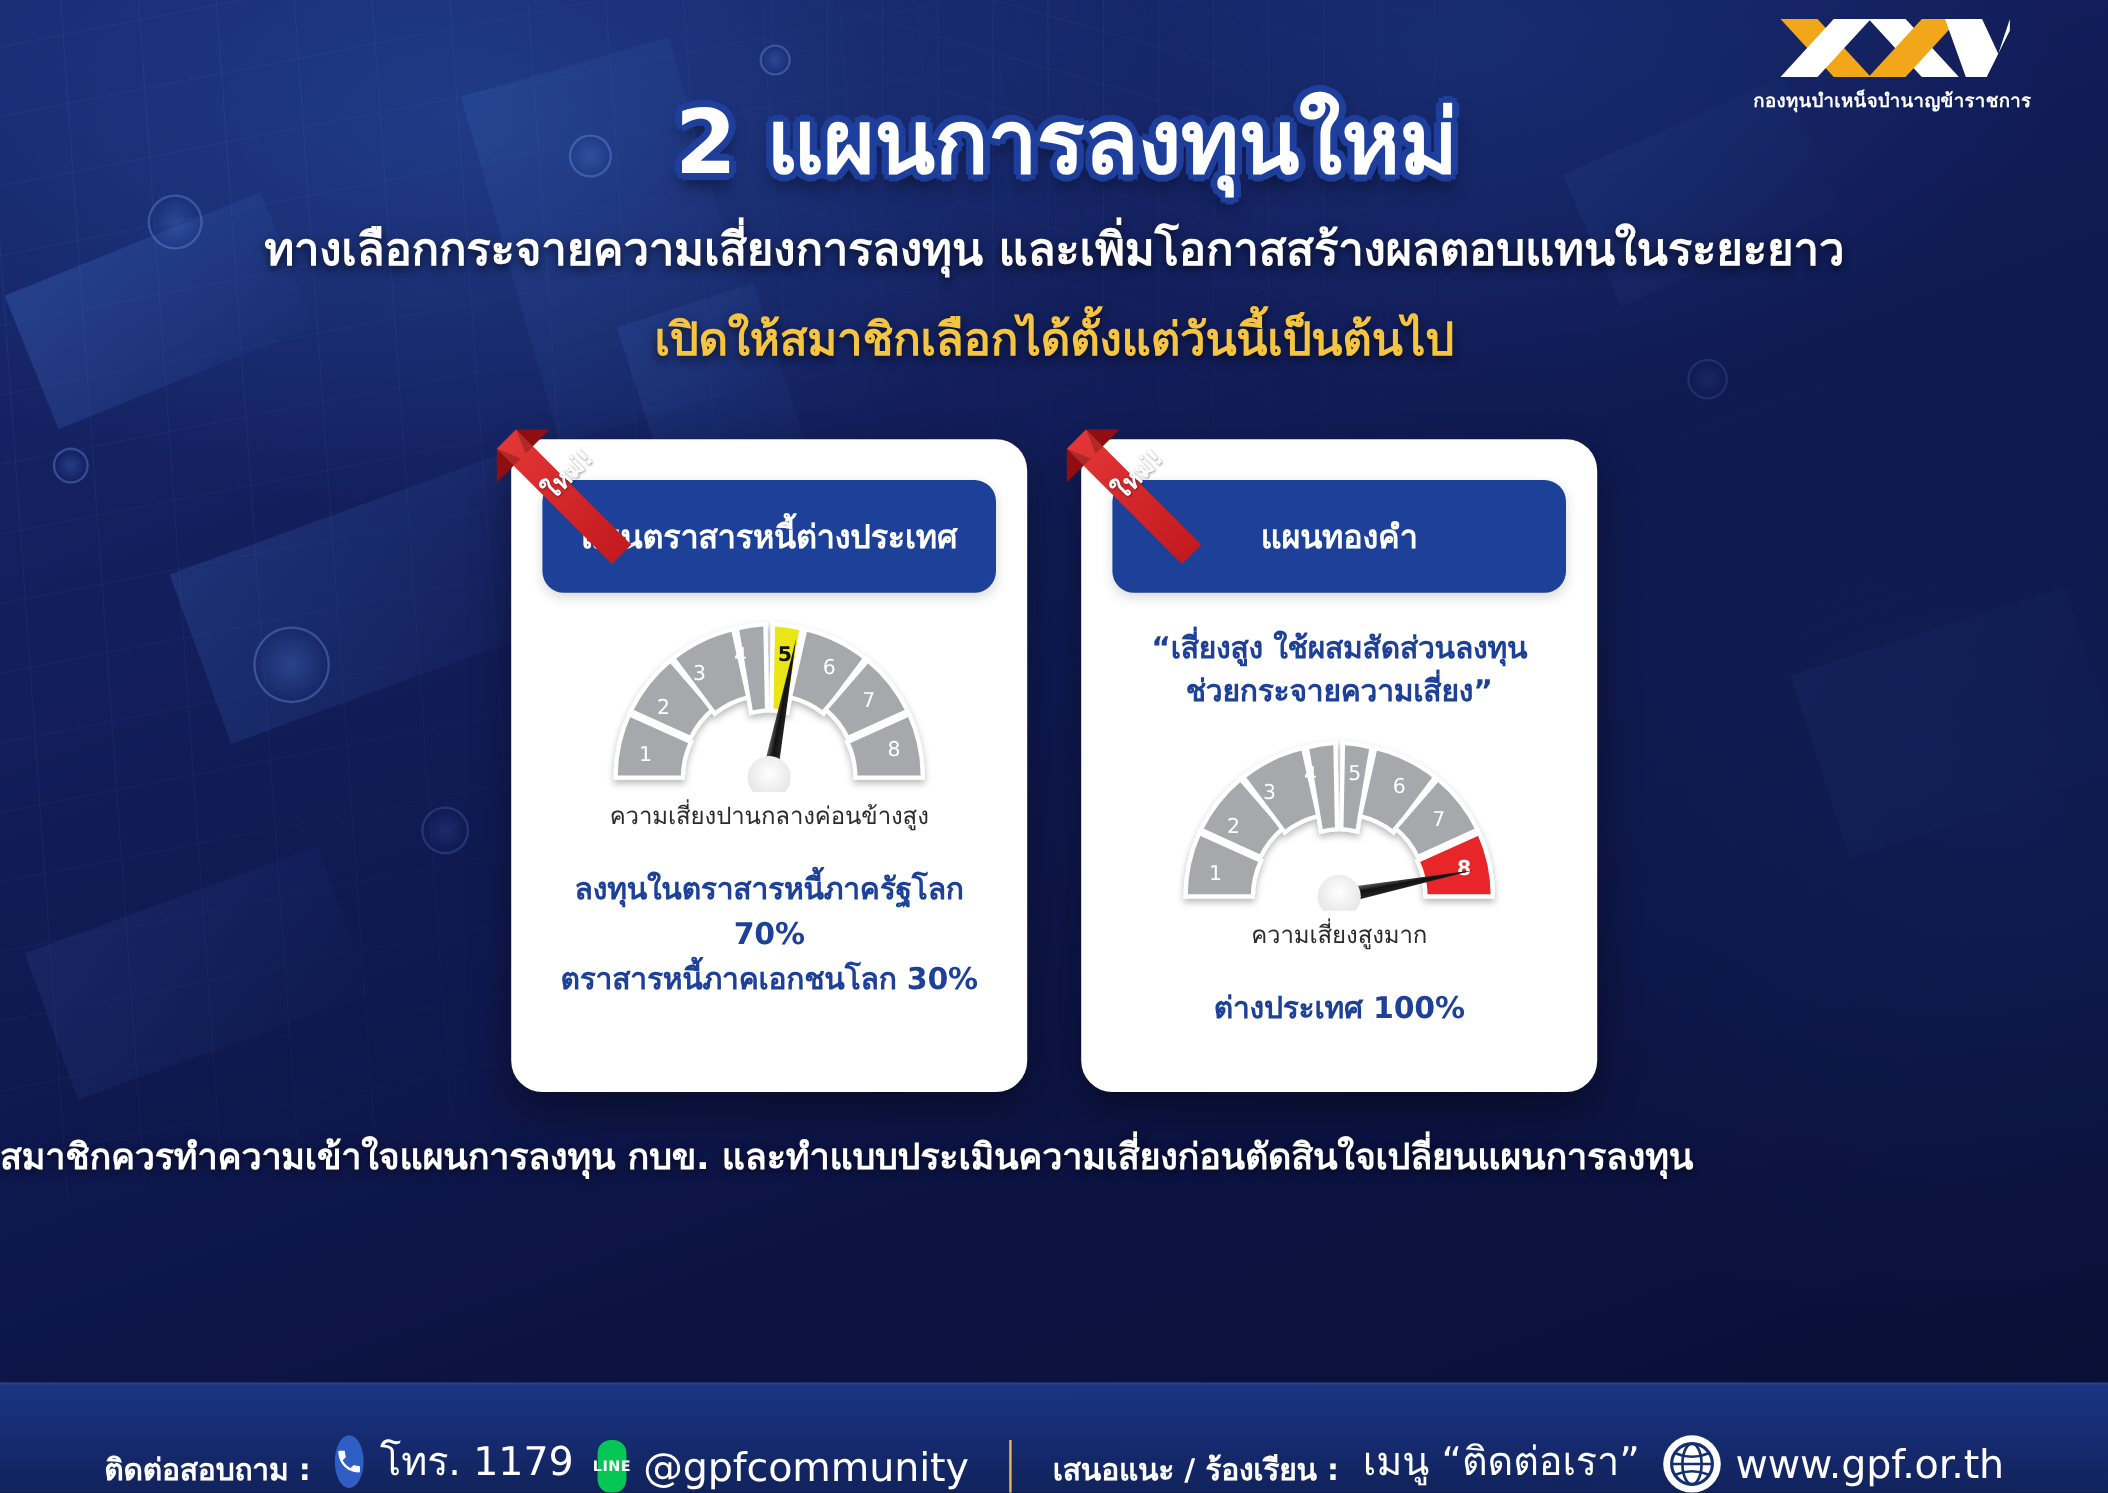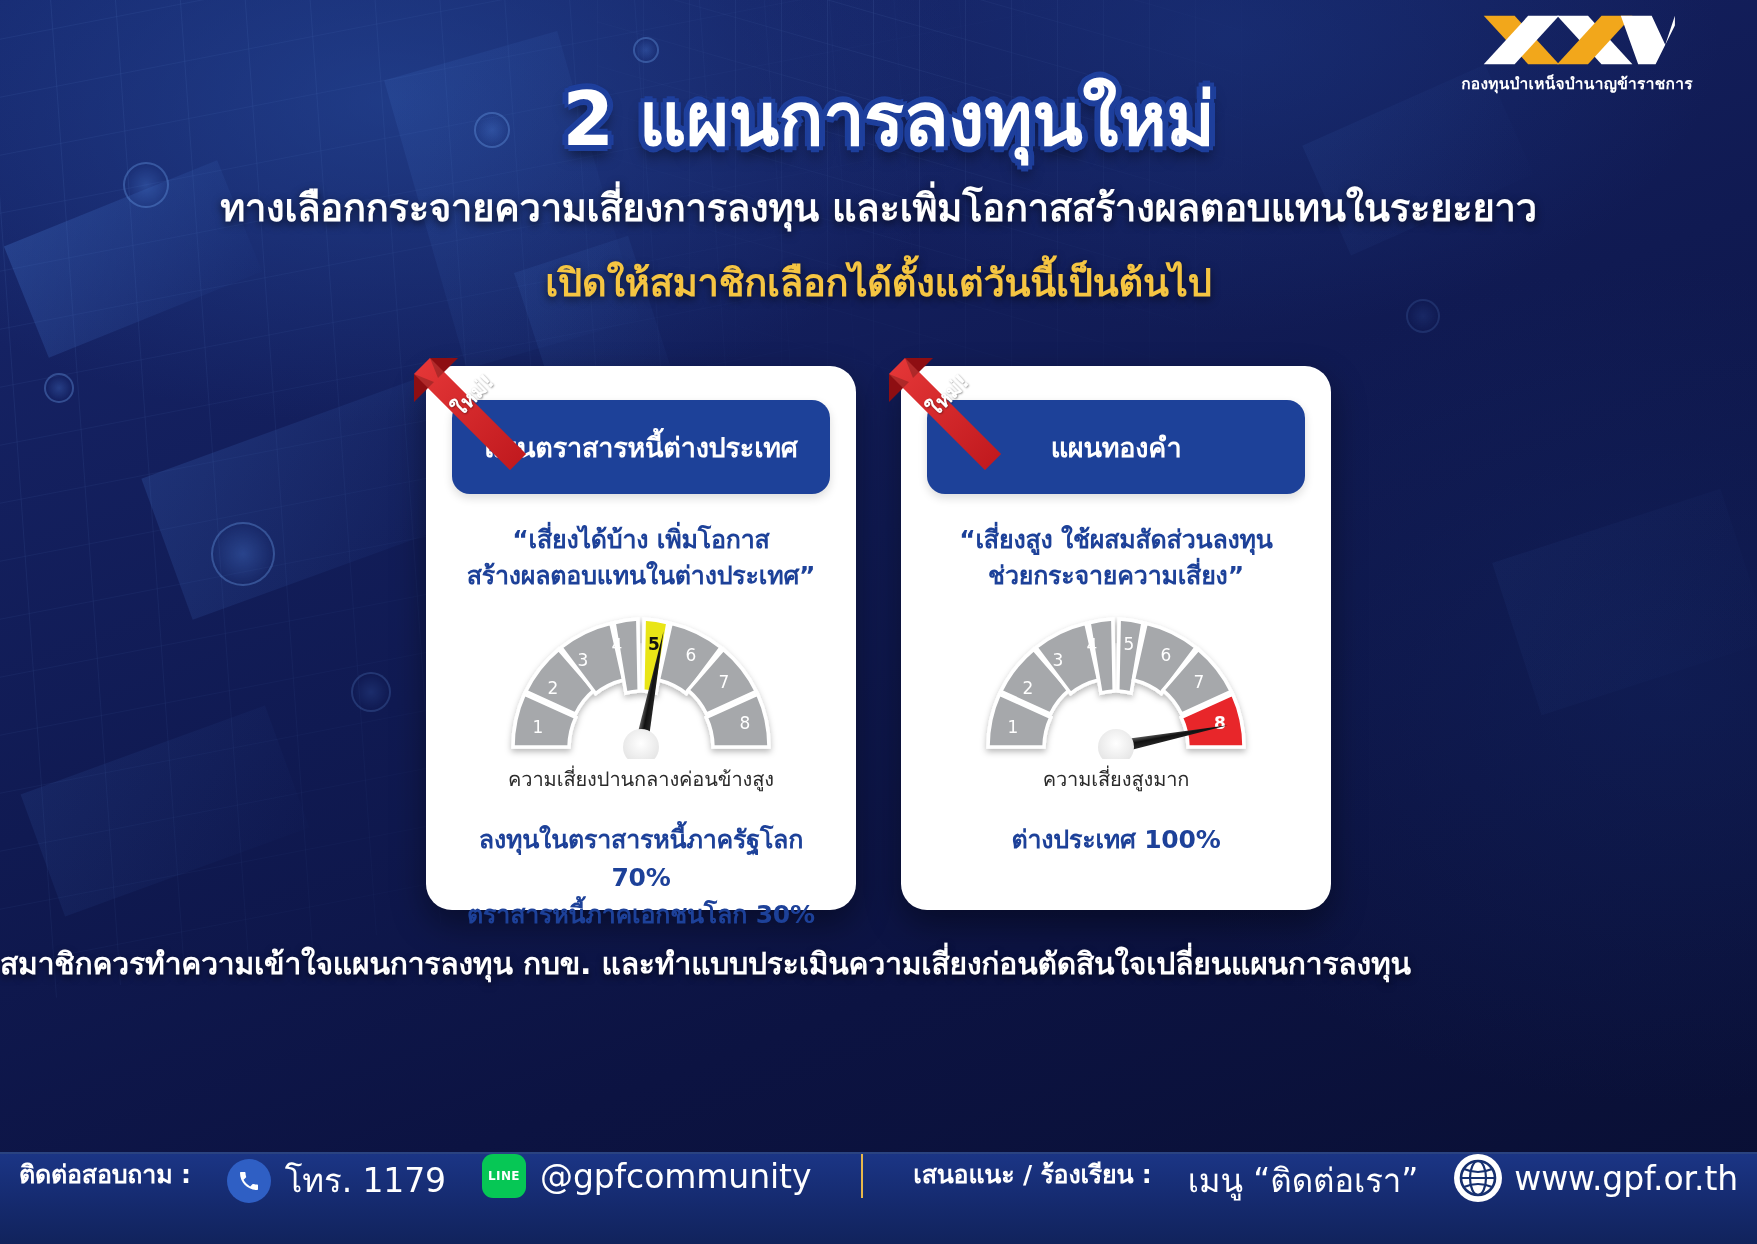--- a/index.html
+++ b/index.html
@@ -154,27 +154,27 @@
     color:#ffffff; font-size:30px; font-weight:bold;
     text-shadow:0 3px 7px rgba(0,0,0,.55);
     letter-spacing:-.2px;
   }
 
   
   .footer {
     position:absolute; left:0; right:0; bottom:0; height:92px;
     background:linear-gradient(180deg,#1b3585 0%,#152a6e 55%,#11235c 100%);
     border-top:2px solid rgba(120,165,240,.25);
-    display:flex; align-items:flex-start; justify-content:center; gap:36px;
+    display:flex; align-items:flex-end; justify-content:center; gap:20px;
   }
   .f-label { color:#ffffff; font-size:25px; font-weight:bold; letter-spacing:-.2px; }
   .f-item { display:flex; align-items:center; gap:14px; }
   .f-val { color:#ffffff; font-size:33px; letter-spacing:-.1px; }
   .icon-circle {
-    width:44px; height:44px; border-radius:50%;
+    width:24px; height:44px; border-radius:50%;
     display:flex; align-items:center; justify-content:center;
     flex:0 0 auto;
   }
   .ic-phone { background:#2f5fc4; }
   .ic-line  { background:#06c755; border-radius:11px; }
   .ic-line span { color:#ffffff; font-size:12px; font-weight:bold; letter-spacing:.4px; }
   .divider { width:2px; height:44px; background:#e8b84b; margin:0 14px; }
   .web { display:flex; align-items:center; gap:12px; }
   .globe {
     width:48px; height:48px; border-radius:50%;
@@ -235,24 +235,20 @@
             <stop offset="0" stop-color="#ff6a60"></stop>
             <stop offset="1" stop-color="#8e0e12"></stop>
           </linearGradient>
         </defs>
       </svg>
       <div class="ribbon-label">ใหม่!</div>
     </div>
 
     <div class="card-head">แผนตราสารหนี้ต่างประเทศ</div>
 
-    <div class="quote">
-      <div>“เสี่ยงได้บ้าง เพิ่มโอกาส</div>
-      <div>สร้างผลตอบแทนในต่างประเทศ”</div>
-    </div>
 
     <div class="gauge-wrap">
       <svg width="300" height="152" viewBox="0 0 300 152">
         <defs>
           <filter id="sh1" x="-30%" y="-30%" width="160%" height="170%">
             <feDropShadow dx="0" dy="3" stdDeviation="3" flood-color="#000" flood-opacity=".28"></feDropShadow>
           </filter>
           <radialGradient id="hub1" cx="50%" cy="40%" r="60%">
             <stop offset="0" stop-color="#ffffff"></stop>
             <stop offset="1" stop-color="#e4e4e4"></stop>

